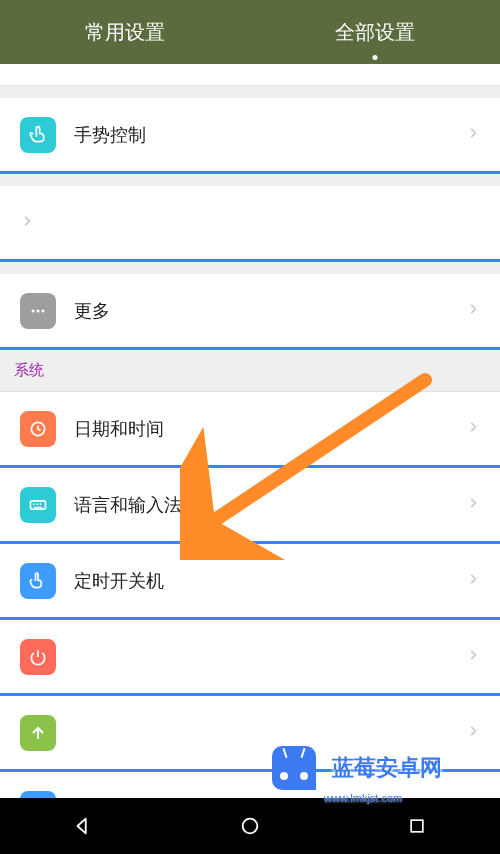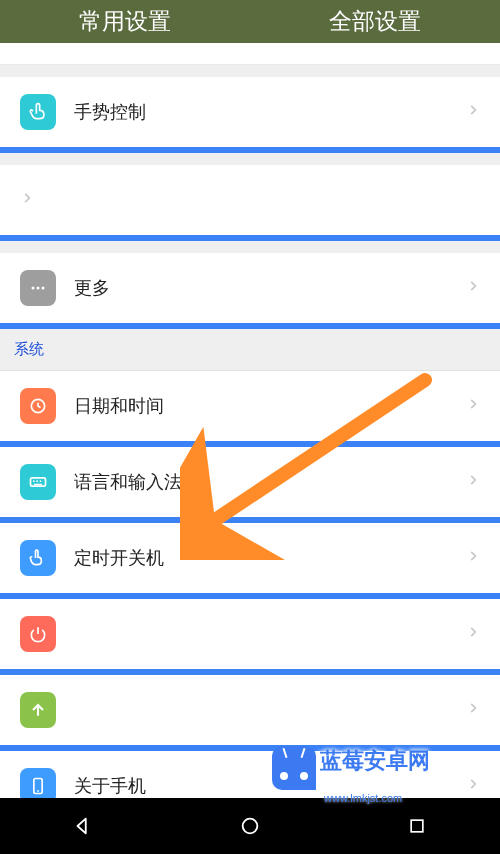--- a/index.html
+++ b/index.html
@@ -9,27 +9,27 @@
     }
     body {
       width: 500px;
       height: 854px;
       font-family: -apple-system, "PingFang SC", "Microsoft YaHei", sans-serif;
       background: #f0f0f0;
       position: relative;
       overflow: hidden;
     }
     .header {
-      height: 43px;
+      height: 64px;
       background: #5a6b3e;
       display: flex;
       align-items: center;
       justify-content: space-around;
       color: #fff;
-      font-size: 23px;
+      font-size: 20px;
     }
     .tab {
       position: relative;
       padding: 8px 20px;
     }
     .tab.active::after {
       content: "";
       position: absolute;
       left: 50%;
       transform: translateX(-50%);
@@ -41,21 +41,21 @@
     }
     .list {
       background: #fff;
     }
     .row {
       height: 76px;
       display: flex;
       align-items: center;
       justify-content: space-between;
       padding: 0 20px;
-      border-bottom: 6px solid #3b82f6;
+      border-bottom: 3px solid #3b82f6;
       background: #fff;
     }
     .row-left {
       display: flex;
       align-items: center;
       gap: 18px;
     }
     .icon {
       width: 36px;
       height: 36px;
@@ -73,21 +73,21 @@
     .chevron {
       color: #c8c8c8;
     }
     .section-header {
       height: 42px;
       background: #efefef;
       display: flex;
       align-items: center;
       padding: 0 14px;
       font-size: 15px;
-      color: #1d4ed8;
+      color: #a21caf;
       border-bottom: 1px solid #e0e0e0;
     }
     .gap {
       height: 12px;
       background: #efefef;
     }
     .partial-row {
       height: 22px;
       background: #fff;
       border-bottom: 1px solid #eaeaea;
@@ -118,21 +118,22 @@
       justify-content: center;
       width: 60px;
       height: 40px;
     }
     .watermark {
       position: absolute;
       bottom: 64px;
       right: 8px;
       width: 220px;
       display: flex;
-      gap: 4px;
+      align-items: center;
+      gap: 16px;
       z-index: 60;
     }
     .wm-logo {
       width: 44px;
       height: 44px;
       background: #3b7af0;
       border-radius: 10px 10px 0 0;
       border-bottom-left-radius: 10px;
       position: relative;
     }

